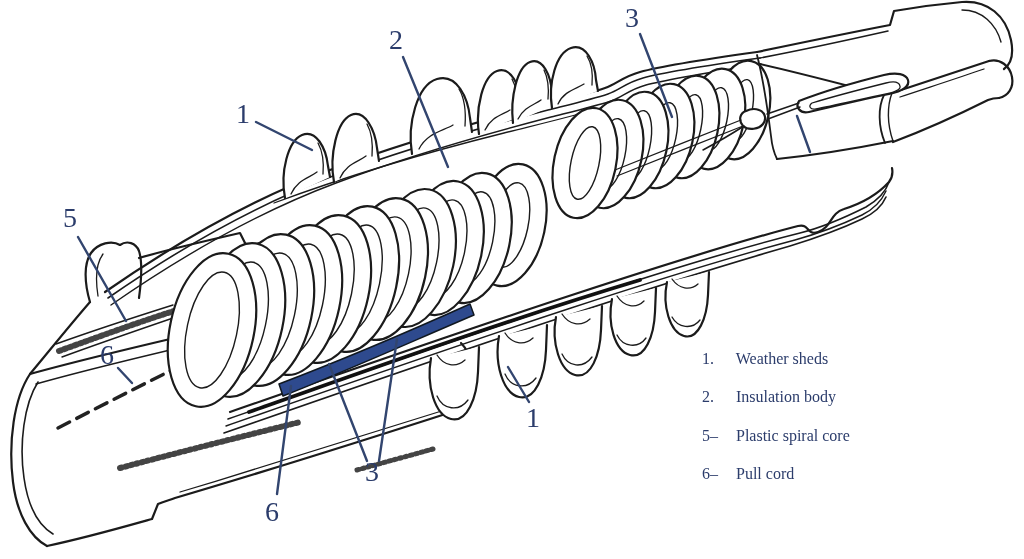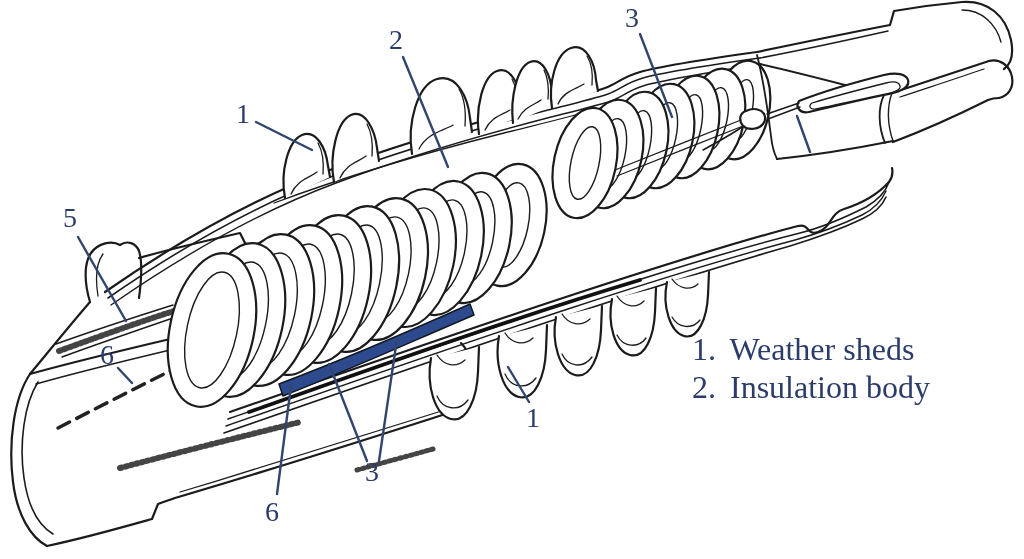--- a/index.html
+++ b/index.html
@@ -1,22 +1,22 @@
 <!DOCTYPE html>
 <html><head>
 <meta charset="utf-8">
 <style>
   html,body{margin:0;padding:0;background:#ffffff;}
   .stage{position:relative;width:1024px;height:559px;background:#ffffff;overflow:hidden;
          font-family:"Liberation Serif", serif;}
   .stage svg{position:absolute;left:0;top:0;}
   .callout{position:absolute;transform:translate(-50%,-50%);font-size:28px;color:#2b3c6b;
            line-height:1;user-select:none;}
-  .legend{position:absolute;left:686px;top:324px;margin:6px;padding:0;list-style:none;
-          font-size:32px;color:#2b3c6b;}
+  .legend{position:absolute;left:686px;top:324px;margin:16px;padding:0;list-style:none;
+          font-size:16px;color:#2b3c6b;}
   .legend li{height:38.4px;line-height:38.4px;white-space:nowrap;}
   .legend .marker{display:inline-block;min-width:30px;}
 </style>
 </head>
 <body>
 
 <div class="stage">
 
 <svg width="1024" height="559" viewBox="0 0 1024 559" fill="none" stroke="#1b1b1b" stroke-width="2.2" stroke-linecap="round" stroke-linejoin="round">
 
@@ -185,15 +185,17 @@
   <span class="callout" style="left:632px;top:18px">3</span>
   <span class="callout" style="left:70px;top:218px">5</span>
   <span class="callout" style="left:107px;top:355px">6</span>
   <span class="callout" style="left:272px;top:512px">6</span>
   <span class="callout" style="left:372px;top:472px">3</span>
   <span class="callout" style="left:533px;top:418px">1</span>
 
   <ul class="legend">
     <li><span class="marker">1.</span> <span>Weather sheds</span></li>
     <li><span class="marker">2.</span> <span>Insulation body</span></li>
+    <li><span class="marker">5–</span> <span>Plastic spiral core</span></li>
+    <li><span class="marker">6–</span> <span>Pull cord</span></li>
   </ul>
 
 </div>
 
 </body></html>

